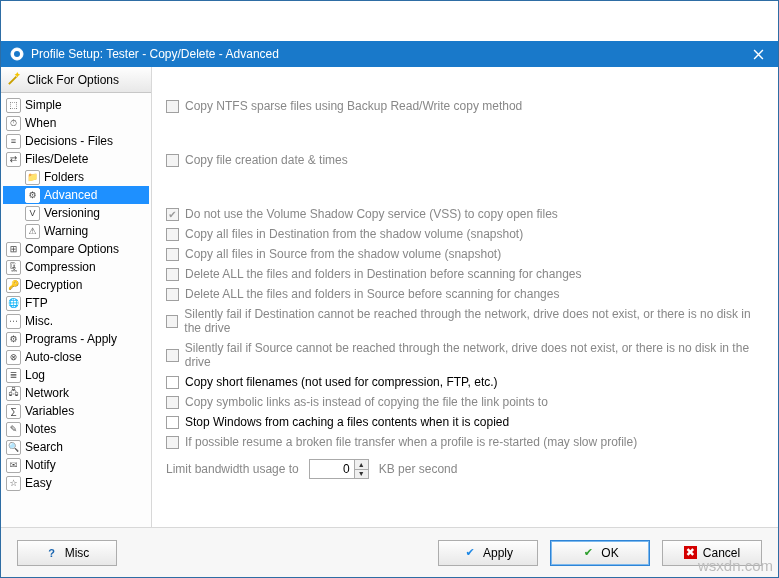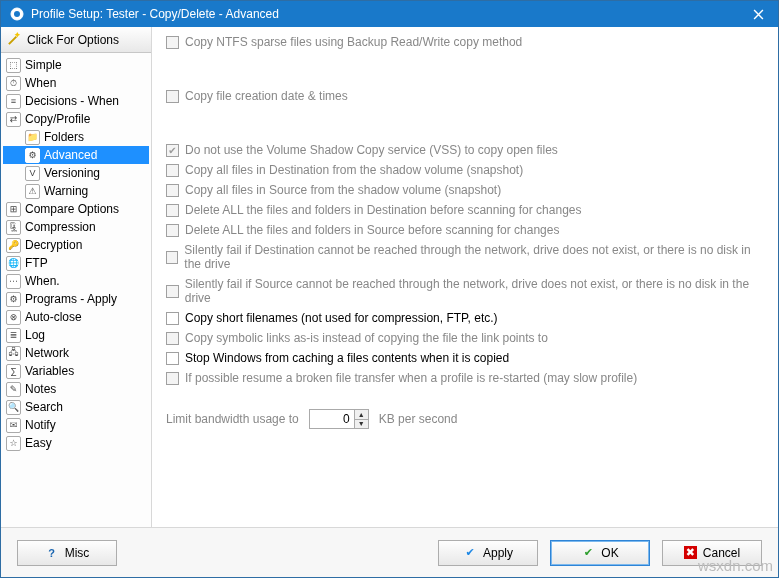--- a/index.html
+++ b/index.html
@@ -1,40 +1,40 @@
 <!DOCTYPE html>
 <html><head>
 <meta charset="utf-8">
 <style>
   * { box-sizing: border-box; }
   html, body { margin:0; padding:0; font-family: "Segoe UI", Tahoma, sans-serif; font-size:12px; color:#000; }
   .window { width:779px; height:578px; border:1px solid #2e6da4; display:flex; flex-direction:column; background:#fff; }
-  .titlebar { background:#1979ca; color:#fff; height:14px; display:flex; align-items:center; padding:13px 8px; }
+  .titlebar { background:#1979ca; color:#fff; height:14px; display:flex; align-items:center; padding:13px 8px;margin-top:40px; }
   .titlebar .ticon { width:16px; height:16px; margin-right:6px; }
   .titlebar .ttxt { flex:1; font-size:12px; }
   .titlebar .close { width:40px; height:28px; display:flex; align-items:center; justify-content:center; margin-right:-8px; cursor:pointer; }
   .body { flex:1; display:flex; overflow:hidden; }
   .sidebar { width:151px; border-right:1px solid #d8d8d8; display:flex; flex-direction:column; background:#fdfdfd; }
   .opts-hdr { height:26px; background:linear-gradient(#fefefe,#e8e8e8); border-bottom:1px solid #c7c7c7; display:flex; align-items:center; padding:0 6px; gap:5px; font-size:12px; }
   .tree { flex:1; overflow:auto; padding:3px 2px; }
   .node { display:flex; align-items:center; height:18px; padding:0 3px; gap:4px; cursor:pointer; white-space:nowrap; }
   .node.indent1 { padding-left:22px; }
   .node.selected { background:#1e90ff; color:#fff; }
   .nicon { width:15px; height:15px; display:inline-flex; align-items:center; justify-content:center; font-size:9px; border:1px solid #aaa; border-radius:2px; background:#fff; color:#444;}
   .node.selected .nicon { border-color:#fff; }
-  .content { flex:1; overflow:auto; padding:8px 14px 10px 14px; }
+  .content { flex:1; overflow:auto; padding:32px 14px 10px 14px; }
   .row { display:flex; align-items:center; margin-bottom:8px; gap:6px; }
   .row.gap { margin-bottom:40px; }
   .row.tight { margin-bottom:6px; }
   .cb { width:13px; height:13px; border:1px solid #a0a0a0; background:#fff; display:inline-flex; align-items:center; justify-content:center; font-size:10px; color:#888; cursor:pointer; }
   .cb.locked { background:#f4f4f4; }
   .cb.locked.chk::after { content:"✔"; color:#9a9a9a; font-size:10px; }
   .lbl { color:#000; }
   .lbl.disabled { color:#888; }
-  .bw { display:flex; align-items:center; gap:10px; margin-top:24px; color:#888; }
+  .bw { display:flex; align-items:center; gap:10px; margin-top:10px; color:#888; }
   .spin { width:60px; height:20px; border:1px solid #aaa; display:flex; }
   .spin input { width:44px; border:none; text-align:right; padding:0 4px; font-size:12px; outline:none; }
   .spin .arrows { width:15px; border-left:1px solid #aaa; display:flex; flex-direction:column; }
   .spin .arrows div { flex:1; display:flex; align-items:center; justify-content:center; font-size:7px; color:#333; background:#f0f0f0; cursor:pointer; }
   .spin .arrows div:first-child { border-bottom:1px solid #aaa; }
   .footer { height:50px; border-top:1px solid #d8d8d8; display:flex; align-items:center; padding:0 16px; gap:12px; background:#f7f7f7; }
   .footer .spacer { flex:1; }
   .btn { min-width:100px; height:26px; border:1px solid #adadad; background:linear-gradient(#fefefe,#e8e8e8); display:flex; align-items:center; justify-content:center; gap:6px; cursor:pointer; font-size:12px; padding:0 10px; }
   .btn.primary { border:1px solid #2e84d6; box-shadow:0 0 0 1px #7bb8ee inset; }
   .bico { width:14px; height:14px; display:inline-flex; align-items:center; justify-content:center; font-size:11px; }
@@ -76,25 +76,25 @@
           <div class="node">
             <span class="nicon">⬚</span>
             <span>Simple</span>
           </div>
           <div class="node">
             <span class="nicon">⏱</span>
             <span>When</span>
           </div>
           <div class="node">
             <span class="nicon">≡</span>
-            <span>Decisions - When</span>
+            <span>Decisions - Files</span>
           </div>
           <div class="node">
             <span class="nicon">⇄</span>
-            <span>Copy/Profile</span>
+            <span>Files/Delete</span>
           </div>
           <div class="node indent1">
             <span class="nicon">📁</span>
             <span>Folders</span>
           </div>
           <div class="node indent1 selected">
             <span class="nicon">⚙</span>
             <span>Advanced</span>
           </div>
           <div class="node indent1">
@@ -116,21 +116,21 @@
           <div class="node">
             <span class="nicon">🔑</span>
             <span>Decryption</span>
           </div>
           <div class="node">
             <span class="nicon">🌐</span>
             <span>FTP</span>
           </div>
           <div class="node">
             <span class="nicon">⋯</span>
-            <span>When.</span>
+            <span>Misc.</span>
           </div>
           <div class="node">
             <span class="nicon">⚙</span>
             <span>Programs - Apply</span>
           </div>
           <div class="node">
             <span class="nicon">⊗</span>
             <span>Auto-close</span>
           </div>
           <div class="node">

